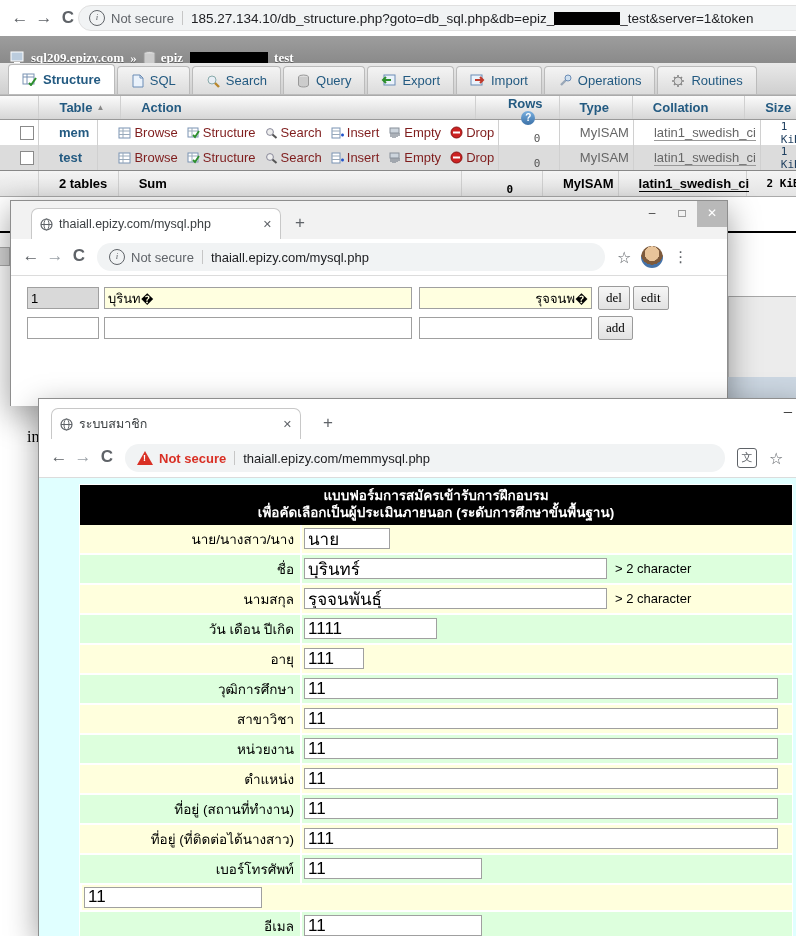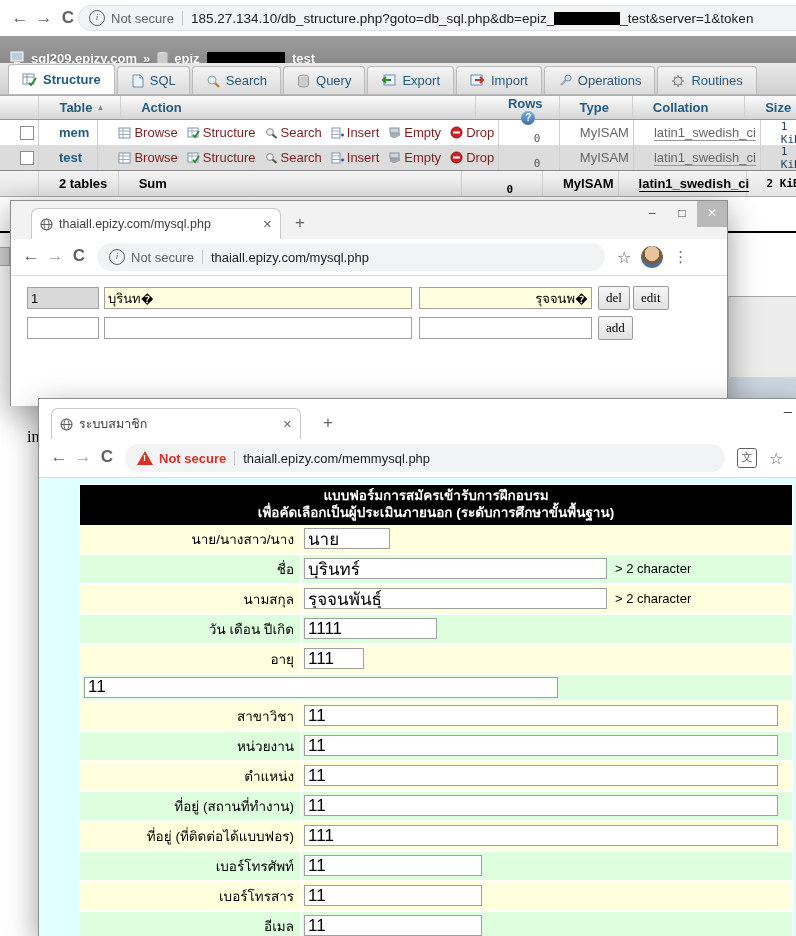--- a/index.html
+++ b/index.html
@@ -10,21 +10,21 @@
   
   .chrome-top{left:0;top:0;width:796px;height:36px;background:#fff;}
   .navic{color:#5f6368;font-size:17px;line-height:36px;text-align:center;width:24px;height:36px;display:inline-block;}
   .omni{left:78px;top:5px;width:760px;height:26px;background:#f1f3f4;border:1px solid #e0e0e0;border-radius:14px;display:flex;align-items:center;font-size:13px;color:#5f6368;padding-left:10px;box-sizing:border-box;}
   .omni .url{color:#202124;font-size:13.5px;white-space:nowrap;}
   .sep-v{display:inline-block;width:1px;height:14px;background:#c6c6c6;margin:0 8px;}
   .info-ic{display:inline-block;width:14px;height:14px;border:1.4px solid #5f6368;border-radius:50%;font-size:9px;line-height:13px;text-align:center;color:#5f6368;font-style:italic;font-family:"Liberation Serif",serif;margin-right:6px;flex:none;}
   .redact{display:inline-block;background:#000;height:13px;vertical-align:middle;}
 
   
-  .pma-crumb{left:0;top:36px;width:796px;height:44px;background:linear-gradient(#9d9d9d,#7e7e7e);color:#fff;font-size:13px;font-weight:bold;display:flex;align-items:center;padding-left:10px;box-sizing:border-box;text-shadow:0 1px 1px rgba(0,0,0,.4);}
+  .pma-crumb{left:0;top:36px;width:796px;height:44px;background:linear-gradient(#9d9d9d,#7e7e7e);color:#fff;font-size:13px;font-weight:bold;display:flex;align-items:center;padding-left:10px;box-sizing:border-box;text-shadow:0 1px 1px rgba(0,0,0,.4);font-family:Liberation Serif, serif;}
   .pma-crumb svg{margin-right:5px;}
 
   
   .pma-tabs{left:0;top:63px;width:796px;height:32px;background:linear-gradient(#e9e9e9,#cfcfcf);display:flex;align-items:flex-end;padding-left:8px;box-sizing:border-box;border-bottom:1px solid #bbb;}
   .ptab{height:27px;display:flex;align-items:center;padding:0 13px;font-size:13px;color:#235a81;background:linear-gradient(#f4f4f4,#dcdcdc);border:1px solid #bbb;border-bottom:none;border-radius:4px 4px 0 0;margin-right:2px;cursor:pointer;white-space:nowrap;}
   .ptab.active{background:#fff;font-weight:bold;height:29px;}
   .ptab svg{margin-right:6px;}
 
   
   .pma-table{left:0;top:95px;width:810px;font-size:13px;}
@@ -488,20 +488,21 @@
               <input style="width: 125px;" value="1111">
             </div>
           </div>
         <div class="frow">
             <div class="lbl bg-y">อายุ</div>
             <div class="val bg-y">
               <input style="width: 52px;" value="111">
             </div>
           </div>
         <div class="frow">
+            <div class="lbl bg-g">วุฒิการศึกษา</div>
             <div class="val bg-g">
               <input style="width: 466px;" value="11">
             </div>
           </div>
         <div class="frow">
             <div class="lbl bg-y">สาขาวิชา</div>
             <div class="val bg-y">
               <input style="width: 466px;" value="11">
             </div>
           </div>
@@ -517,33 +518,32 @@
               <input style="width: 466px;" value="11">
             </div>
           </div>
         <div class="frow">
             <div class="lbl bg-g">ที่อยู่ (สถานที่ทำงาน)</div>
             <div class="val bg-g">
               <input style="width: 466px;" value="11">
             </div>
           </div>
         <div class="frow">
-            <div class="lbl bg-y">ที่อยู่ (ที่ติดต่อได้แบบฟอร)</div>
+            <div class="lbl bg-y">ที่อยู่ (ที่ติดต่อได้นางสาว)</div>
             <div class="val bg-y">
               <input style="width: 466px;" value="111">
             </div>
           </div>
         <div class="frow">
             <div class="lbl bg-g">เบอร์โทรศัพท์</div>
             <div class="val bg-g">
               <input style="width: 170px;" value="11">
             </div>
           </div>
         <div class="frow">
-            <div class="lbl bg-y">เบอร์โทรสาร</div>
             <div class="val bg-y">
               <input style="width: 170px;" value="11">
             </div>
           </div>
         <div class="frow">
             <div class="lbl bg-g">อีเมล</div>
             <div class="val bg-g">
               <input style="width: 170px;" value="11">
             </div>
           </div>

